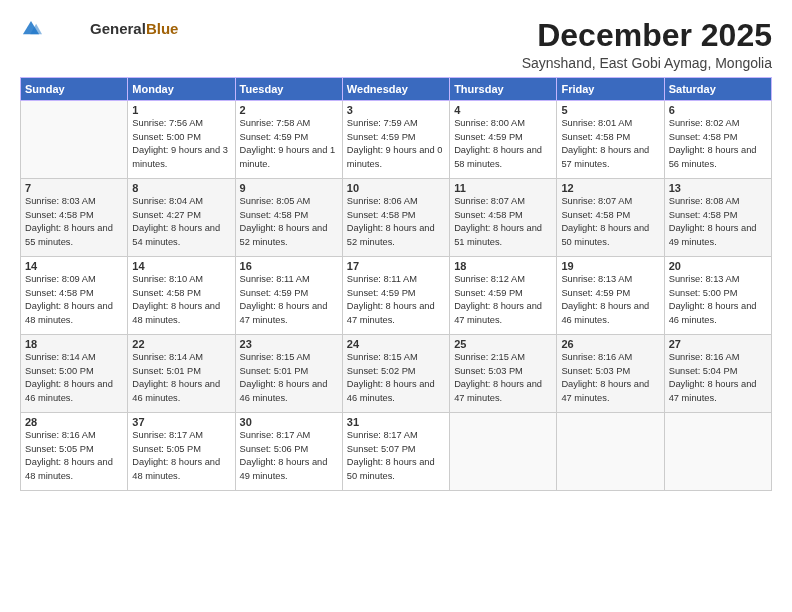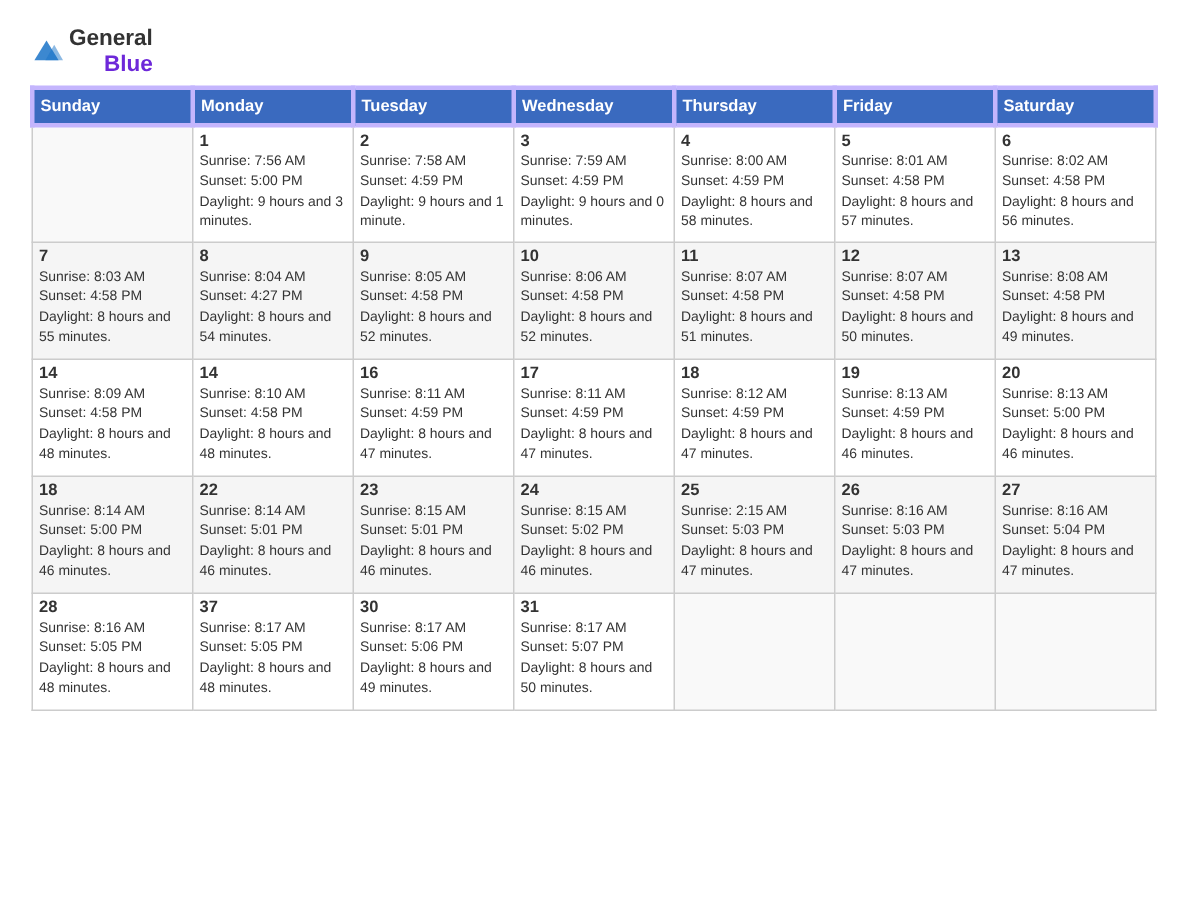--- a/index.html
+++ b/index.html
@@ -21,32 +21,33 @@
       align-items: flex-start;
       justify-content: space-between;
       margin-bottom: 6px;
     }
     .logo {
       display: flex;
       align-items: center;
     }
     .logo-text {
       display: flex;
-      flex-direction: column;
+      flex-direction: row;
       line-height: 1.1;
+      margin-left: 44px;
     }
     .logo-general {
       font-size: 15px;
       font-weight: bold;
       color: #333;
     }
     .logo-blue {
       font-size: 15px;
       font-weight: bold;
-      color: #6d28d9;
+      color: #a16207;
       text-align: right;
     }
     .logo-icon {
       width: 22px;
       height: 22px;
       margin-right: 4px;
     }
     .title-block {
       text-align: right;
     }
@@ -66,21 +67,21 @@
       border-collapse: collapse;
       table-layout: fixed;
     }
     thead th {
       background: #3a6abf;
       color: #fff;
       font-size: 11px;
       font-weight: bold;
       padding: 5px 4px;
       text-align: left;
-      border: 3px solid #c4b5fd;
+      border: 1px solid #c4b5fd;
     }
     tbody td {
       border: 1px solid #ccc;
       vertical-align: top;
       padding: 3px 4px;
       font-size: 9.5px;
       color: #333;
       height: 78px;
       background: #fff;
     }
@@ -110,20 +111,24 @@
     <div class="logo">
       <svg class="logo-icon" viewBox="0 0 30 30" xmlns="http://www.w3.org/2000/svg">
         <rect x="0" y="0" width="30" height="30" fill="white"></rect>
         <polygon points="15,4 26,22 4,22" fill="#1a73c8" opacity="0.85"></polygon>
         <polygon points="22,8 30,22 14,22" fill="#1a73c8" opacity="0.5"></polygon>
       </svg>
       <div class="logo-text">
         <span class="logo-general">General</span>
         <span class="logo-blue">Blue</span>
       </div>
+    </div>
+    <div class="title-block">
+      <div class="month-title">December 2025</div>
+      <div class="subtitle">Saynshand, East Gobi Aymag, Mongolia</div>
     </div>
   </div>
 
   <table>
     <thead>
       <tr>
         <th>Sunday</th>
         <th>Monday</th>
         <th>Tuesday</th>
         <th>Wednesday</th>

